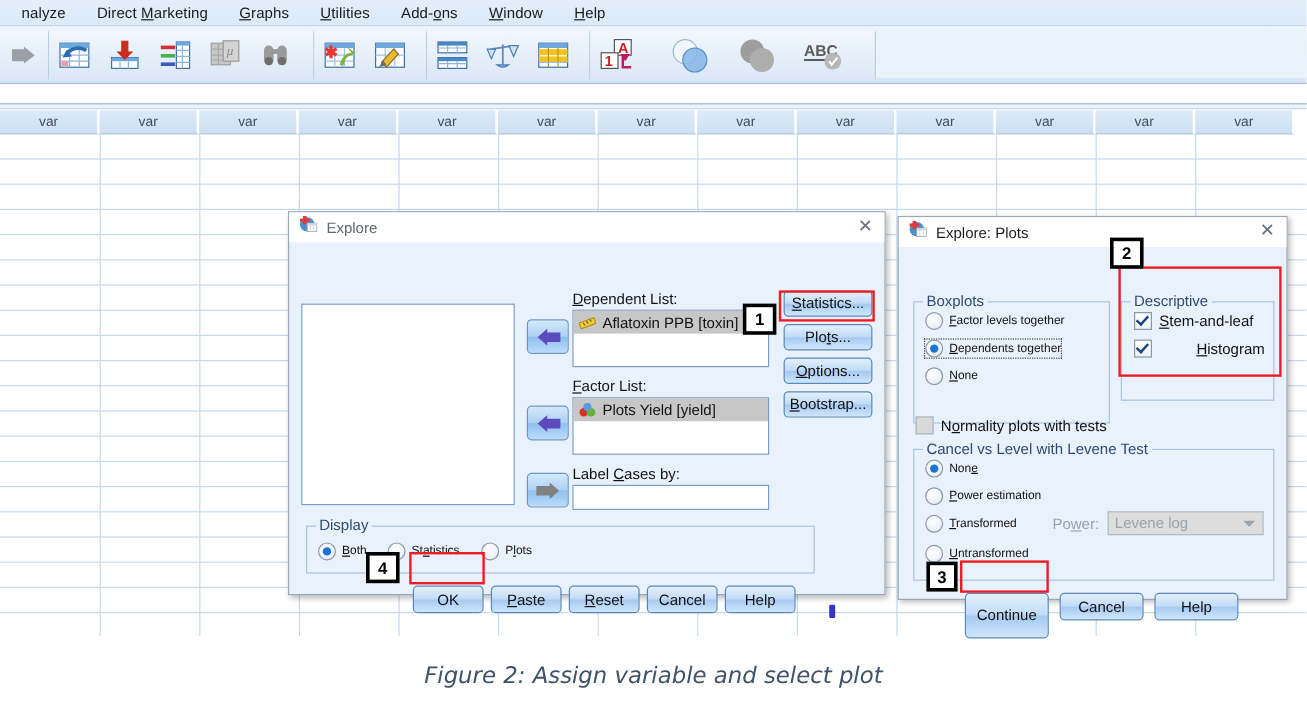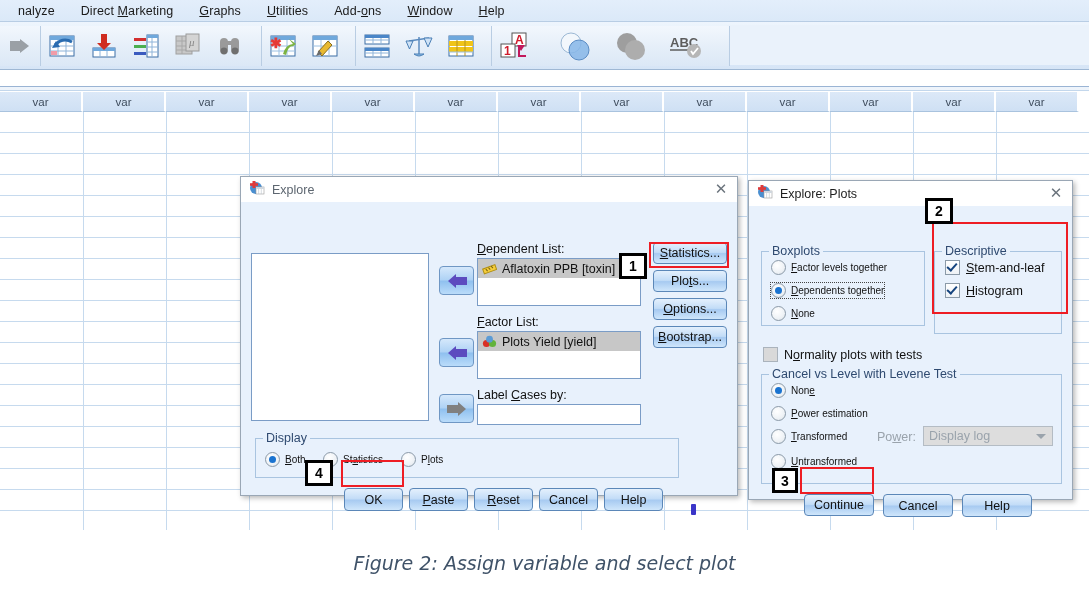--- a/index.html
+++ b/index.html
@@ -721,21 +721,21 @@
           <line x1="12.3" y1="9" x2="12.3" y2="14" stroke="#bcc4cc" stroke-width="0.6"></line>
           <rect x="3.5" y="1" width="3" height="7" fill="#e03a3a"></rect>
           <rect x="1" y="3.2" width="8" height="2.6" fill="#e03a3a"></rect>
         </svg>
       </span>
       <span class="t-text" style="color:#1d1d1d">Explore: Plots</span>
       <span class="dlg-close">✕</span>
     </div>
     <div class="dlg-body">
 
-      <div class="groupbox" style="left:12px; top:45px; width:164px; height:75px;">
+      <div class="groupbox" style="left:12px; top:45px; width:164px; height:102px;">
         <span class="gb-title">Boxplots</span>
       </div>
       <div class="radio" style="left:22px; top:54px;">
         <span class="dot"></span>
           <span><u>F</u>actor levels together</span>
       </div>
       <div class="radio on focus-dotted" style="left:22px; top:77px;">
         <span class="dot"></span>
           <span><u>D</u>ependents together</span>
       </div>
@@ -744,21 +744,21 @@
           <span><u>N</u>one</span>
       </div>
 
       <div class="groupbox" style="left:185px; top:45px; width:128px; height:83px;text-align:center;">
         <span class="gb-title">Descriptive</span>
       </div>
       <div class="chk on" style="left:196px; top:54px;">
         <span class="box"></span>
           <span><u>S</u>tem-and-leaf</span>
       </div>
-      <div class="chk on" style="left:196px; top:77px;">
+      <div class="chk on" style="left:196px; top:77px;gap:31px;">
         <span class="box"></span>
           <span><u>H</u>istogram</span>
       </div>
 
       <div class="chk grey" style="left:14px; top:141px;">
         <span class="box"></span>
           <span>N<u>o</u>rmality plots with tests</span>
       </div>
 
       <div class="groupbox" style="left:12px; top:168px; width:301px; height:110px;">
@@ -771,29 +771,29 @@
       <div class="radio" style="left:22px; top:200px;">
         <span class="dot"></span>
           <span><u>P</u>ower estimation</span>
       </div>
       <div class="radio" style="left:22px; top:223px;">
         <span class="dot"></span>
           <span><u>T</u>ransformed</span>
       </div>
       <div class="lbl" style="left:128px; top:224px; color:#9aa3ac;">Po<u>w</u>er:</div>
       <div class="combo" style="left:174px; top:220px; width:130px; height:20px;">
-        <span>Display log</span>
+        <span>Levene log</span>
         <span class="arrow"></span>
       </div>
       <div class="radio" style="left:22px; top:248px;">
         <span class="dot"></span>
           <span><u>U</u>ntransformed</span>
       </div>
 
-      <div class="btn" style="left:55px; top:288px; width:70px; height:22px;">
+      <div class="btn" style="left:55px; top:288px; width:70px; height:38px;">
           <span>Continue</span>
         </div>
       <div class="btn" style="left:134px; top:288px; width:70px; height:23px;">
           <span>Cancel</span>
         </div>
       <div class="btn" style="left:213px; top:288px; width:70px; height:23px;">
           <span>Help</span>
         </div>
 
     </div>

